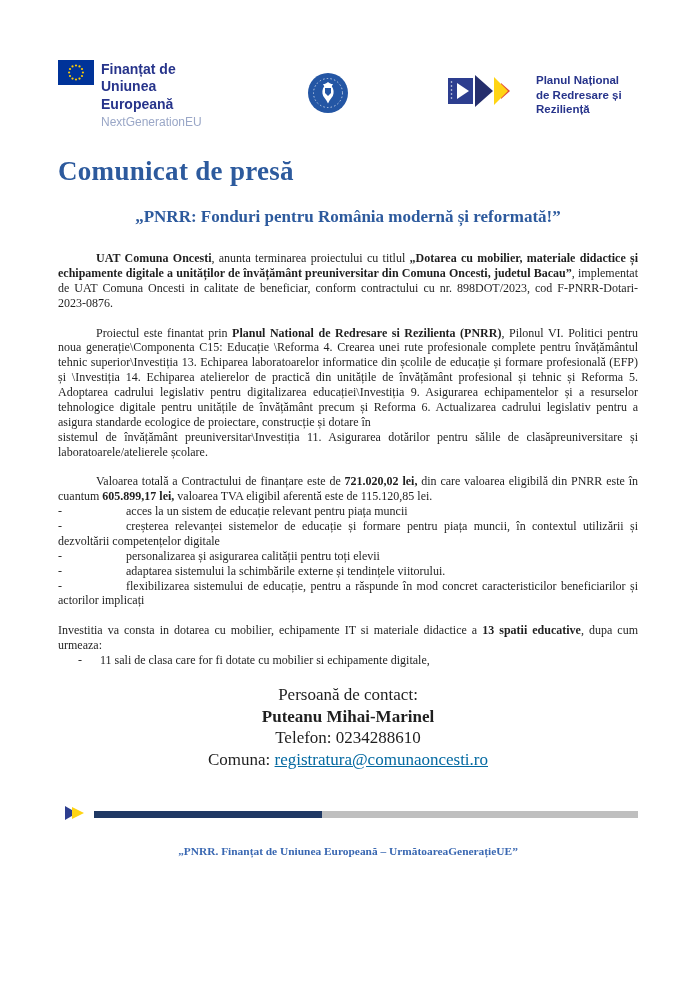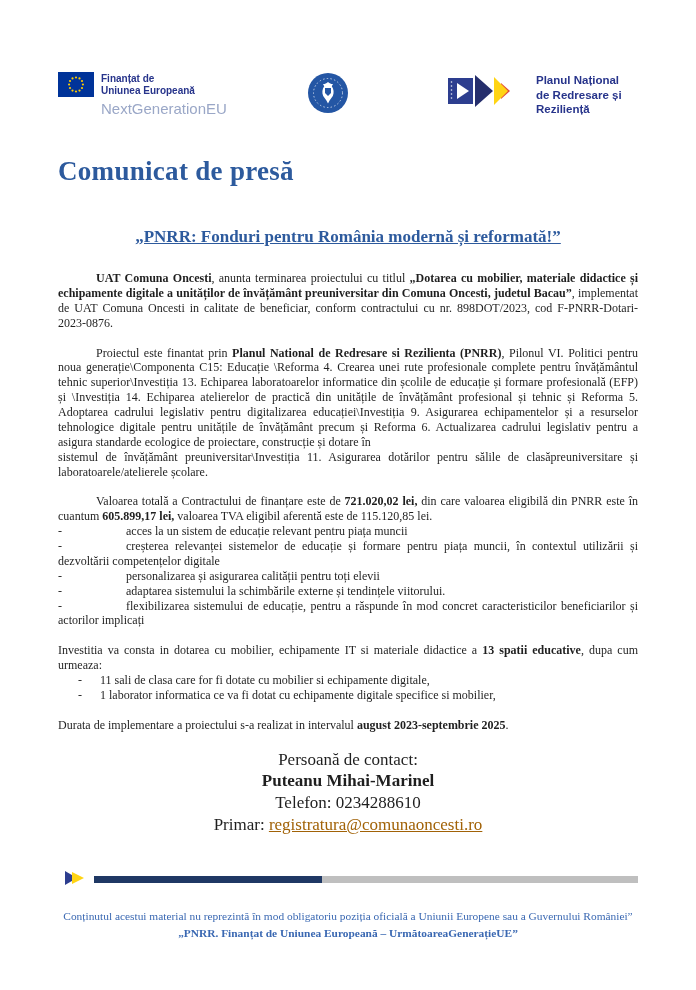--- a/index.html
+++ b/index.html
@@ -6,40 +6,40 @@
   html,body { background:#888; }
   .page {
     width:696px; height:990px; margin:0 auto; background:#ffffff;
     padding:70px 58px 0 58px; overflow:hidden; position:relative;
     font-family:"Liberation Serif","DejaVu Serif",serif; color:#1f1f1f;
   }
   
   .logos { display:flex; justify-content:space-between; align-items:center; height:50px; }
   .eu-logo { display:flex; align-items:flex-start; gap:7px; width:150px; }
   .eu-text { font-family:"Liberation Sans","DejaVu Sans",sans-serif; line-height:1.25; padding-top:1px; }
-  .eu-text .b1 { font-size:10px; font-weight:bold; color:#27348b; display:block; }
-  .eu-text .b2 { font-size:15px; color:#9aa7c7; display:block; margin-top:2px; }
+  .eu-text .b1 { font-size:14px; font-weight:bold; color:#27348b; display:block; }
+  .eu-text .b2 { font-size:12px; color:#9aa7c7; display:block; margin-top:2px; }
   .pnrr-logo { display:flex; gap:24px; width:190px; }
   .pnrr-text { font-family:"Liberation Sans","DejaVu Sans",sans-serif; font-size:11.5px; font-weight:600; color:#27348b; line-height:1.25; }
   
   h1.doc-title { margin-top:36px; text-align:left; font-size:27px; font-weight:bold; color:#2d5a9d; letter-spacing:.3px; }
-  h2.doc-subtitle { margin-top:40px; text-align:center; font-size:17px; font-weight:bold; color:#2d5a9d;text-decoration:underline; }
+  h2.doc-subtitle { margin-top:20px; text-align:center; font-size:17px; font-weight:bold; color:#2d5a9d; }
   
   .body-text { margin-top:24px; font-size:12px; line-height:1.24; }
   p.para { text-align:justify; margin-top:15px; }
   p.para.indent { text-indent:38px; }
   p.head { margin-top:15px; text-align:left; }
   .b { font-weight:bold; }
   .obj-item { text-align:justify; }
   .obj-item .tab { display:inline-block; width:64px; }
   .sub-item { padding-left:46px; text-indent:-26px; text-align:justify; }
   .sub-item .tab { display:inline-block; width:18px; }
   
   .contact { margin-top:16px; text-align:center; font-size:17px; line-height:1.28; }
-  .contact a { color:#a16207; text-decoration:underline; }
+  .contact a { color:#0369a1; text-decoration:underline; }
   
   .footer-bar { margin-top:34px; display:flex; align-items:center; width:580px; }
   .footer-bar .bar-navy { height:7px; width:228px; background:#1f3864; }
   .footer-bar .bar-gray { height:7px; flex:1; background:#bfbfbf; }
   .footer-bar svg { margin-right:2px; }
   .disclaimer { margin-top:18px; text-align:center; font-size:11.4px; line-height:1.55;
                 color:#3a68b2; font-family:"Liberation Serif","DejaVu Serif",serif; }
 </style>
 </head>
 <body>
@@ -121,42 +121,39 @@
       <p class="obj-item"><span>-</span><span class="tab"></span><span>creșterea relevanței sistemelor de educație și formare pentru piața muncii, în contextul utilizării și dezvoltării competențelor digitale</span></p>
       <p class="obj-item"><span>-</span><span class="tab"></span><span>personalizarea și asigurarea calității pentru toți elevii</span></p>
       <p class="obj-item"><span>-</span><span class="tab"></span><span>adaptarea sistemului la schimbările externe și tendințele viitorului.</span></p>
       <p class="obj-item"><span>-</span><span class="tab"></span><span>flexibilizarea sistemului de educație, pentru a răspunde în mod concret caracteristicilor beneficiarilor și actorilor implicați</span></p>
     </div>
 
     <p class="para"><span>Investitia va consta in dotarea cu mobilier, echipamente IT si materiale didactice a </span><span class="b">13 spatii educative</span><span>, dupa cum urmeaza:</span></p>
 
     <div>
       <p class="sub-item"><span>-</span><span class="tab"></span><span>11 sali de clasa care for fi dotate cu mobilier si echipamente digitale,</span></p>
-      <p class="sub-item"><span>-</span><span class="tab"></span><span>1 laborator informatica ce va fi dotat cu echipamente digitale specifice si mobilier,</span></p>
     </div>
 
-    <p class="head"><span>Durata de implementare a proiectului s-a realizat in intervalul </span><span class="b">august 2023-septembrie 2025</span><span>.</span></p>
   </div>
 
   <div class="contact">
     <div>Persoană de contact:</div>
     <div class="b">Puteanu Mihai-Marinel</div>
     <div><span>Telefon: </span><span>0234288610</span></div>
-    <div><span>Primar: </span><a href="#">registratura@comunaoncesti.ro</a></div>
+    <div><span>Comuna: </span><a href="#">registratura@comunaoncesti.ro</a></div>
   </div>
 
   <div class="footer-bar">
     <span>
       <svg width="34" height="16" viewBox="0 0 34 16">
         <path d="M7 1 L7 15 L19 8 Z" fill="#2d3e8f"></path>
         <path d="M14 2 L14 14 L26 8 Z" fill="#ffd414"></path>
       </svg>
     </span>
     <div class="bar-navy"></div>
     <div class="bar-gray"></div>
   </div>
 
   <div class="disclaimer">
-    <div>Conținutul acestui material nu reprezintă în mod obligatoriu poziția oficială a Uniunii Europene sau a Guvernului României”</div>
     <div class="b">„PNRR. Finanțat de Uniunea Europeană – UrmătoareaGenerațieUE”</div>
   </div>
 
 </div>
 
 </body></html>

